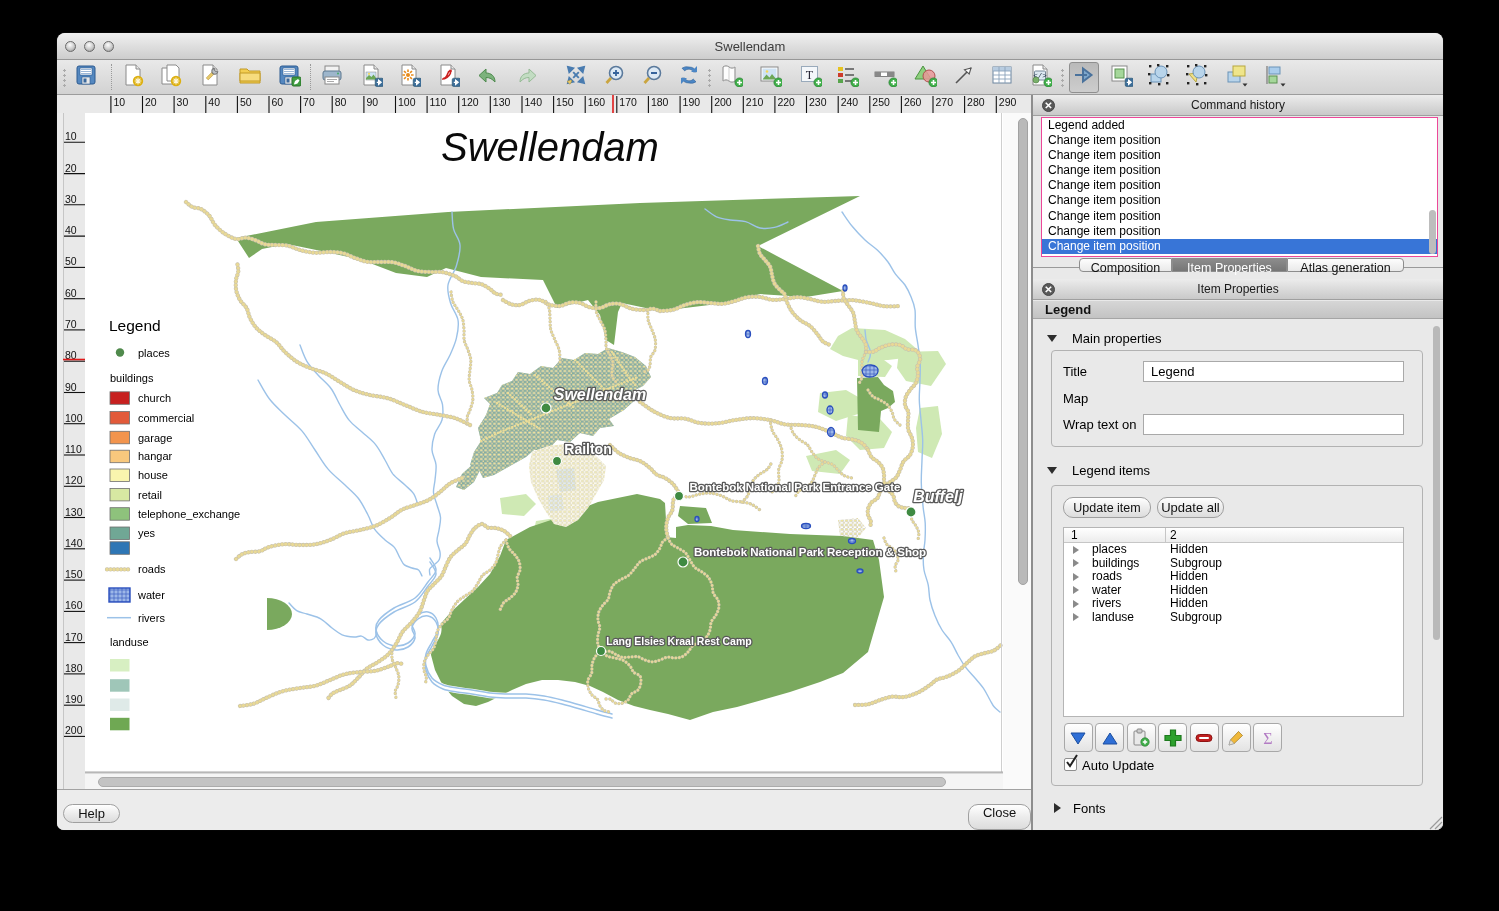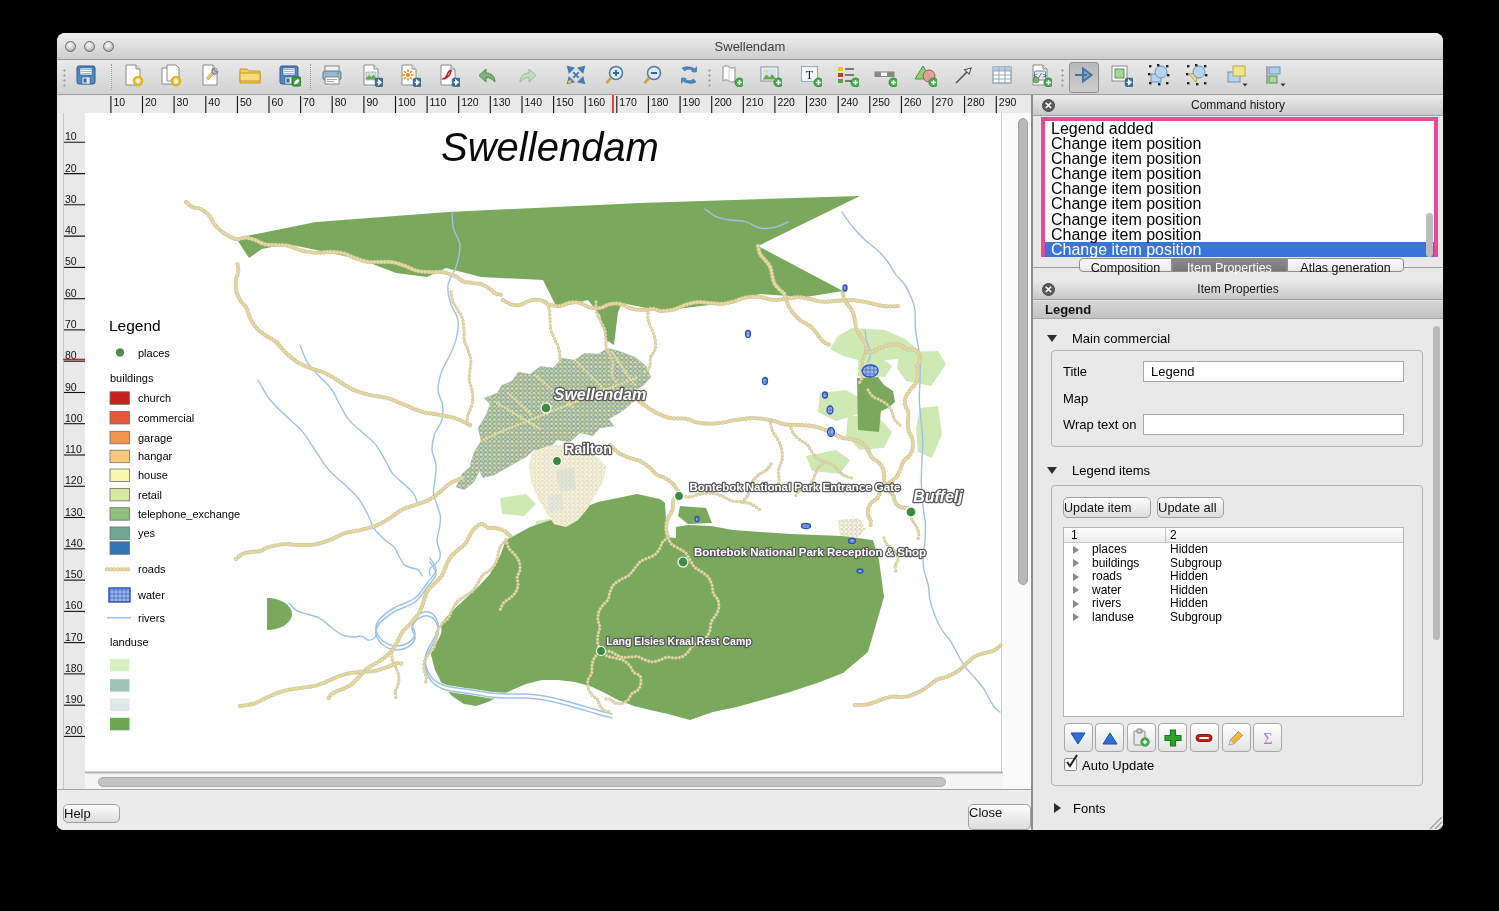--- a/index.html
+++ b/index.html
@@ -13,26 +13,26 @@
 .tgrip{top:8px;height:20px;width:5px;background-image:radial-gradient(circle,#aaa 1px,transparent 1.2px);background-size:5px 5px}
 .hruler{left:28px;top:62px;width:946px;height:18px;background:#e9e9e9}
 .vruler{left:0;top:80px;width:28px;height:676px;background:#ececec}
 .corner{left:0;top:62px;width:28px;height:18px;background:#e9e9e9}
 .canvas{left:28px;top:80px;width:918px;height:676px;background:#fff}
 .hsb{left:28px;top:740px;width:918px;height:16px;background:#f5f5f5;border-top:1px solid #d9d9d9}
 .hsbthumb{left:13px;top:3px;width:848px;height:10px;background:#c3c3c3;border:1px solid #ababab;border-radius:5px}
 .vsbarea{left:946px;top:80px;width:28px;height:676px;background:#fafafa}
 .vsbthumb{left:15px;top:5px;width:10px;height:467px;background:#b9b9b9;border:1px solid #a2a2a2;border-radius:5px}
 .footer{left:0;top:756px;width:974px;height:41px;background:#ececec;border-top:1px solid #a2a2a2}
-.btn{background:linear-gradient(#ffffff,#ececec 50%,#dcdcdc);border:1px solid #9f9f9f;border-radius:5px;font-size:13px;color:#111;}
+.btn{background:linear-gradient(#ffffff,#ececec 50%,#dcdcdc);border:1px solid #9f9f9f;border-radius:10px;font-size:13px;color:#111;text-align:center}
 .divider{left:974px;top:62px;width:2px;height:735px;background:#8d8d8d}
 .dock{left:976px;top:62px;width:410px;height:735px;background:#e9e9e9}
 .phead{left:0;width:410px;height:21px;background:linear-gradient(#ececec,#c9c9c9);border-bottom:1px solid #9f9f9f;text-align:center;font-size:12px;color:#1a1a1a;line-height:21px}
 .closebtn{width:13px;height:13px;border-radius:50%;background:#595959;border:1px solid #454545;color:#fff;font-size:10px;line-height:12px;text-align:center;font-weight:bold}
-.list{left:8px;top:22px;width:397px;height:140px;background:#fff;border:4px solid #ec4899;font-size:16px;color:#000}
+.list{left:8px;top:22px;width:397px;height:140px;background:#fff;border:1px solid #ec4899;font-size:12px;color:#000}
 .lrow{height:15.1px;line-height:15.1px;padding-left:6px;white-space:nowrap}
 .lsel{background:#3875d7;color:#fff}
 .tabs{font-size:12.5px;color:#111}
 .tab{top:0;height:14px;line-height:19px;text-align:center;background:linear-gradient(#fdfdfd,#e9e9e9);border:1px solid #8d8d8d}
 .tabsel{background:linear-gradient(#8c8c8c,#767676);color:#fff}
 .secbar{left:0;width:410px;height:18px;background:linear-gradient(#d6d6d6,#c3c3c3);border-bottom:1px solid #a5a5a5;font-size:13px;font-weight:bold;color:#111;line-height:18px;padding-left:12px}
 .gbox{border:1px solid #b2b2b2;border-radius:4px}
 .flabel{font-size:13px;color:#000;white-space:nowrap}
 .tinput{background:#fff;border:1px solid #a9a9a9;font-size:13px;color:#000;padding-left:7px}
 .combo{background:linear-gradient(#ffffff,#e6e6e6);border:1px solid #9f9f9f;border-radius:4px;font-size:13px;color:#000;padding-left:12px}
@@ -628,21 +628,21 @@
       </div>
       <div class="abs" style="left:0;top:172px;width:46px;height:1px;background:#9a9a9a"></div>
       <div class="abs" style="left:371px;top:172px;width:39px;height:1px;background:#9a9a9a"></div>
       <div class="abs tabs tab" style="left:46px;top:163px;width:93px;border-radius:4px 0 0 4px">Composition</div>
       <div class="abs tabs tab tabsel" style="left:139px;top:163px;width:115px">Item Properties</div>
       <div class="abs tabs tab" style="left:254px;top:163px;width:117px;border-radius:0 4px 4px 0">Atlas generation</div>
       <div class="abs phead" style="top:184px">Item Properties</div>
       <div class="abs closebtn" style="left:9px;top:188px">✕</div>
       <div class="abs secbar" style="top:206px">Legend</div>
       <div class="abs disc" style="left:14px;top:240px"></div>
-      <div class="abs flabel" style="left:39px;top:236px">Main commercial</div>
+      <div class="abs flabel" style="left:39px;top:236px">Main properties</div>
       <div class="abs gbox" style="left:18px;top:255px;width:372px;height:97px"></div>
       <div class="abs flabel" style="left:30px;top:269px">Title</div>
       <div class="abs tinput" style="left:110px;top:266px;width:261px;height:21px;line-height:20px">Legend</div>
       <div class="abs flabel" style="left:30px;top:296px">Map</div>
       <div class="abs flabel" style="left:30px;top:322px">Wrap text on</div>
       <div class="abs tinput" style="left:110px;top:319px;width:261px;height:21px"></div>
       <div class="abs disc" style="left:14px;top:372px"></div>
       <div class="abs flabel" style="left:39px;top:368px">Legend items</div>
       <div class="abs gbox" style="left:18px;top:390px;width:372px;height:301px"></div>
       <div class="abs btn" style="left:30px;top:402px;width:88px;height:21px;line-height:20px;font-size:12.5px">Update item</div>

